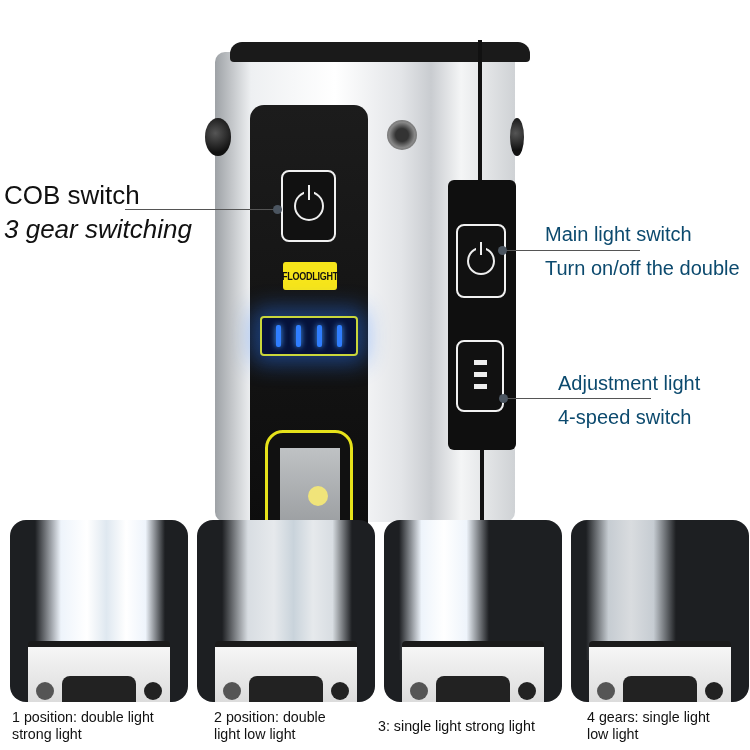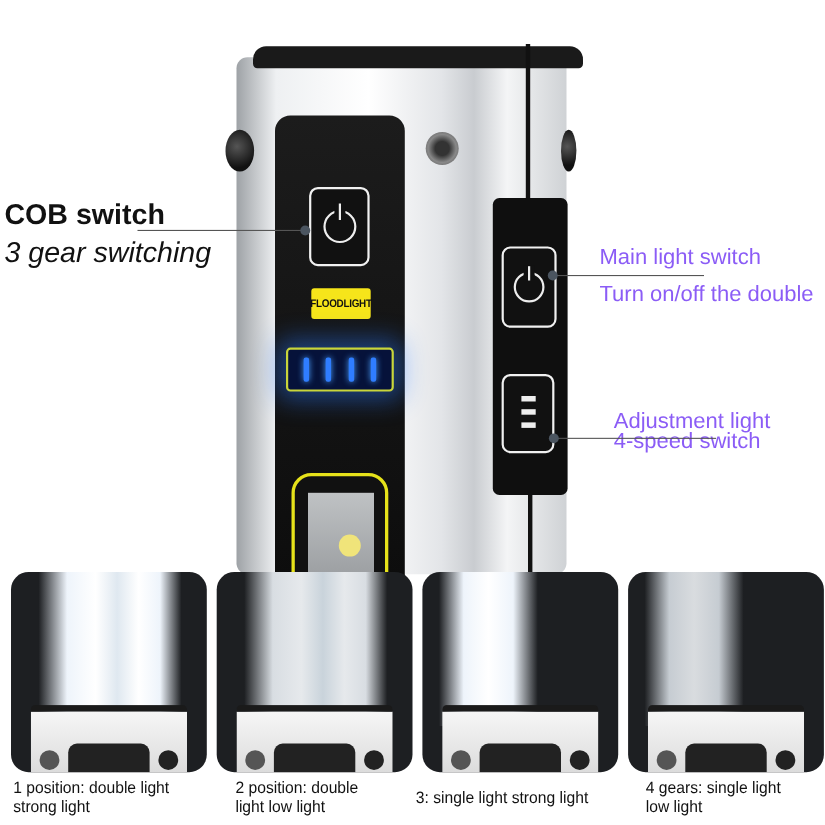--- a/index.html
+++ b/index.html
@@ -18,21 +18,21 @@
   .battery{left:260px;top:316px;width:98px;height:40px;border:2px solid #c9d63a;border-radius:4px;box-sizing:border-box;background:#06123a;box-shadow:0 0 22px 8px rgba(40,120,255,.45);display:flex;justify-content:space-around;align-items:center;padding:0 6px;}
   .bar{width:5px;height:22px;background:#2f7dff;border-radius:2px;box-shadow:0 0 6px #4aa0ff;}
   .cob-window{left:265px;top:430px;width:88px;height:100px;border:3px solid #e6e21a;border-radius:18px 18px 0 0;box-sizing:border-box;background:#111;}
   .cob-inner{left:280px;top:448px;width:60px;height:80px;background:linear-gradient(#bfc2c4,#9a9da0);}
   .cob-led{left:308px;top:486px;width:20px;height:20px;border-radius:50%;background:#f0e47a;}
   .side-panel{left:448px;top:180px;width:68px;height:270px;background:#0f0f0f;border-radius:6px;}
   .cable{width:4px;background:#111;}
   .callout-line{height:1px;background:#555;}
   .dot{width:9px;height:9px;border-radius:50%;background:#4b5560;}
   .lbl{font-size:26px;line-height:32px;color:#111;white-space:nowrap;}
-  .rlbl{font-size:20px;line-height:26px;color:#8b5cf6;white-space:nowrap;}
+  .rlbl{font-size:20px;line-height:26px;color:#0c4a6e;white-space:nowrap;}
   
   .mode{top:520px;width:178px;height:182px;border-radius:16px;overflow:hidden;background:#1d1f22;}
   .beam{position:absolute;top:0;height:140px;}
   .base{position:absolute;left:18px;right:18px;bottom:0;height:55px;background:linear-gradient(#f6f6f6,#dcdcdc);border-top:6px solid #1a1a1a;border-radius:4px 4px 0 0;}
   .base .pad{position:absolute;left:50%;bottom:0;width:74px;height:26px;transform:translateX(-50%);background:#222;border-radius:8px 8px 0 0;}
   .base .kl{position:absolute;left:8px;bottom:2px;width:18px;height:18px;border-radius:50%;background:#555;}
   .base .kr{position:absolute;right:8px;bottom:2px;width:18px;height:18px;border-radius:50%;background:#222;}
   .cap{font-size:15px;line-height:17px;color:#111;top:708px;transform:scaleX(.95);transform-origin:left;}
 </style>
 </head>
@@ -68,32 +68,32 @@
 <div class="abs side-panel"></div>
 <div class="abs btn-box" style="left:456px;top:224px;width:50px;height:74px;">
   <div class="power-glyph" style="width:28px;height:28px;"></div>
 </div>
 <div class="abs btn-box" style="left:456px;top:340px;width:48px;height:72px;">
   <div class="abs" style="left:16px;top:18px;width:13px;height:5px;background:#eee;"></div>
   <div class="abs" style="left:16px;top:30px;width:13px;height:5px;background:#eee;"></div>
   <div class="abs" style="left:16px;top:42px;width:13px;height:5px;background:#eee;"></div>
 </div>
 
-<div class="abs lbl" style="left:4px;top:179px;font-weight:bold;">COB switch</div>
+<div class="abs lbl" style="left:4px;top:179px;">COB switch</div>
 <div class="abs lbl" style="left:4px;top:213px;font-style:italic;">3 gear switching</div>
 <div class="abs callout-line" style="left:125px;top:209px;width:152px;"></div>
 <div class="abs dot" style="left:273px;top:205px;"></div>
 
 <div class="abs rlbl" style="left:545px;top:221px;">Main light switch</div>
 <div class="abs rlbl" style="left:545px;top:255px;">Turn on/off the double</div>
 <div class="abs callout-line" style="left:503px;top:250px;width:137px;"></div>
 <div class="abs dot" style="left:498px;top:246px;"></div>
 
 <div class="abs rlbl" style="left:558px;top:370px;">Adjustment light</div>
-<div class="abs rlbl" style="left:558px;top:388px;">4-speed switch</div>
+<div class="abs rlbl" style="left:558px;top:404px;">4-speed switch</div>
 <div class="abs callout-line" style="left:503px;top:398px;width:148px;"></div>
 <div class="abs dot" style="left:499px;top:394px;"></div>
 
 <div class="abs mode" style="left:10px;">
   <div class="beam" style="left:25px;width:130px;background:linear-gradient(90deg,rgba(255,255,255,0),#eef4fb 20%,#fff 40%,#dfe8f0 55%,#fff 70%,#eef4fb 85%,rgba(255,255,255,0));"></div>
   <div class="base">
       <div class="kl"></div>
       <div class="pad"></div>
       <div class="kr"></div>
     </div>

